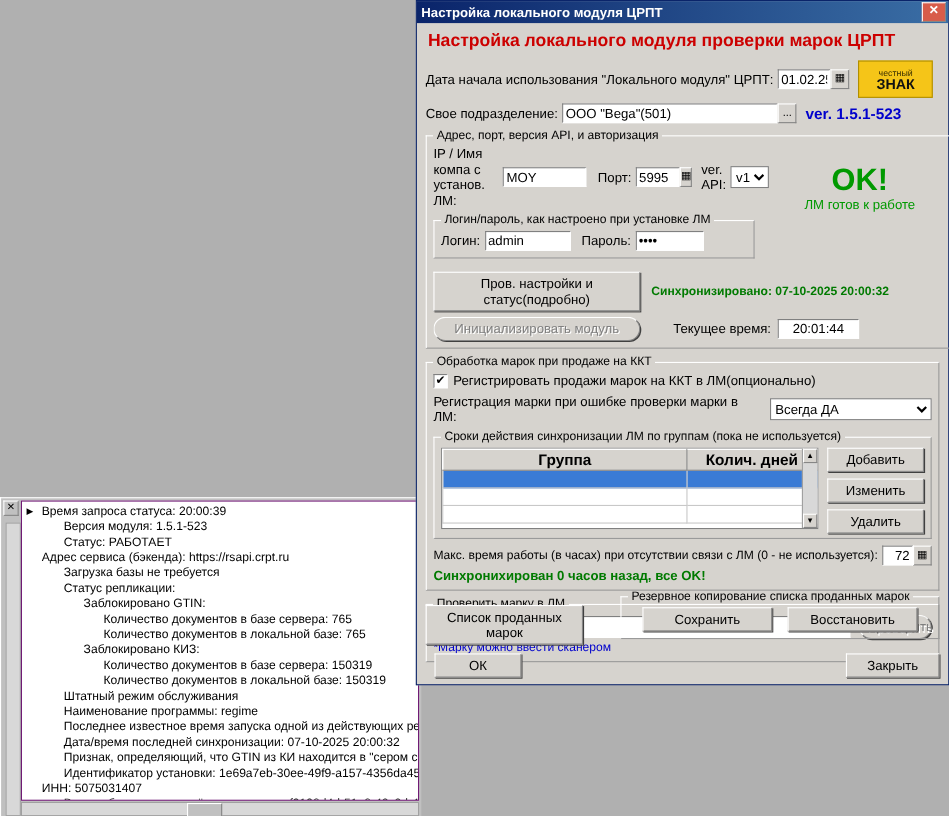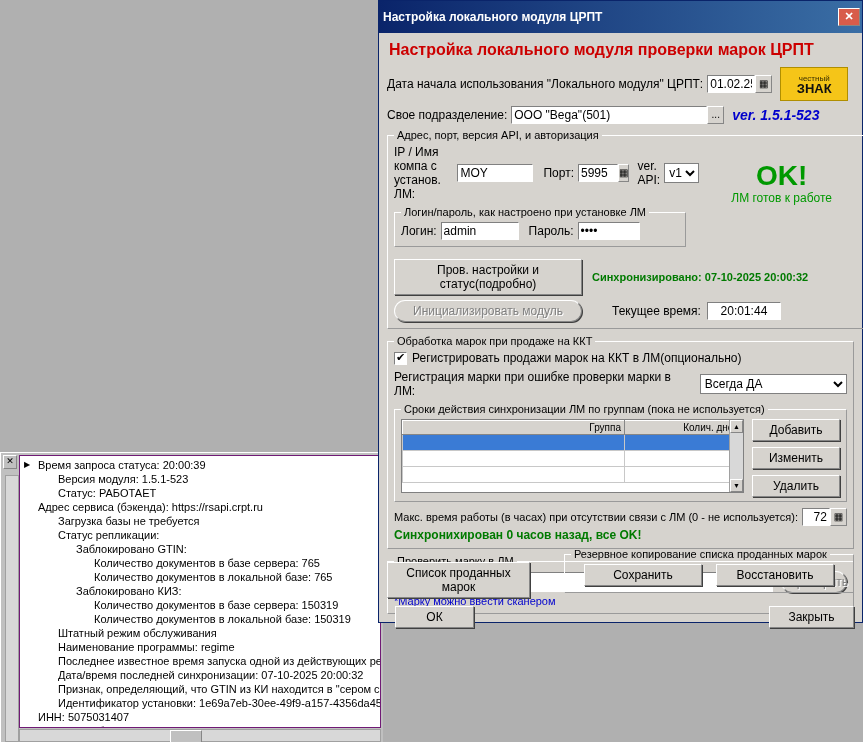--- a/index.html
+++ b/index.html
@@ -117,21 +117,21 @@
     position: absolute;
     left: 378px;
     top: 0px;
     width: 485px;
     height: 623px;
     background: #d6d3ce;
     border: 1px solid #0a246a;
     box-sizing: border-box;
   }
   #titlebar {
-    height: 32px;
+    height: 20px;
     background: linear-gradient(to right, #0a246a, #3a6ea5);
     display: flex;
     align-items: center;
     padding: 0 2px 0 4px;
     color: #fff;
     font-size: 12px;
     font-weight: bold;
   }
   #titlebar .title-text { flex: 1; }
   .title-btn {
@@ -211,21 +211,21 @@
   #znak-logo {
     width: 66px; height: 32px;
     background: #f5c518;
     border: 1px solid #b08e00;
     display: flex; flex-direction: column;
     justify-content: center; align-items: center;
     line-height: 10px;
   }
   #znak-logo .l1 { font-size: 8px; color: #3a3000; }
   #znak-logo .l2 { font-size: 13px; font-weight: bold; color: #111; }
-  .ver-text { color: #0000cc; font-weight: bold; font-size: 14px; font-style: italic; }
+  .ver-text { color: #0000cc; font-weight: bold; font-size: 14px; }
   .ok-big {
     color: #009900;
     font-size: 28px;
     font-weight: bold;
     text-align: center;
     line-height: 30px;
   }
   .ok-sub { color: #009900; font-size: 12px; text-align: center; }
   .green { color: #007a00; font-weight: bold; }
   select.cmb {
@@ -240,24 +240,24 @@
     border-collapse: collapse;
     width: 100%;
     background: #ffffff;
     font-size: 11px;
   }
   table.grid th {
     background: #d6d3ce;
     border: 1px solid #868686;
     border-top-color: #ffffff;
     border-left-color: #ffffff;
-    text-align: right;
-    font-weight: normal;
+    text-align: center;
+    font-weight: bold;
     padding: 1px 3px;
-    font-size: 10px;
+    font-size: 14px;
   }
   table.grid td {
     border: 1px solid #c8c8c8;
     height: 15px;
     padding: 0 3px;
   }
   tr.sel td { background: #3a7bd5; }
   .grid-wrap {
     border: 1px solid #808080;
     background: #fff;

